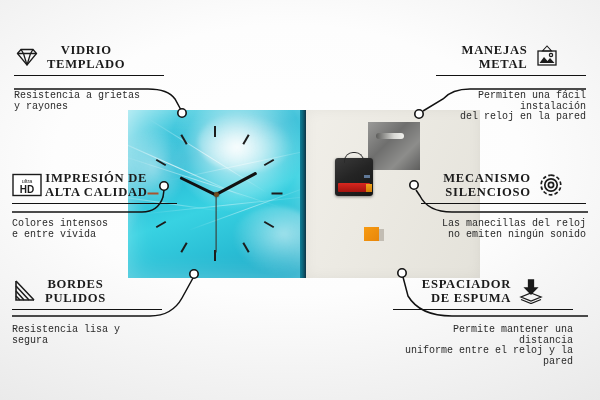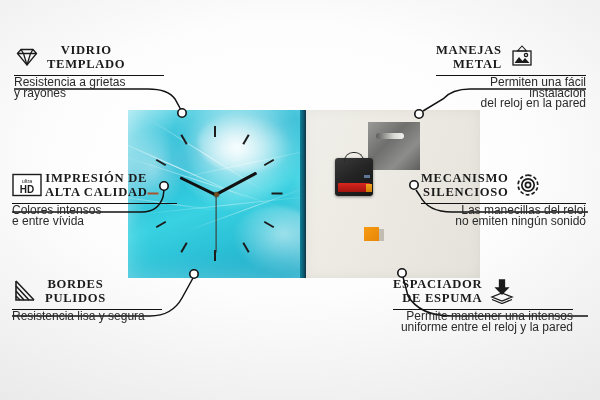--- a/index.html
+++ b/index.html
@@ -9,34 +9,34 @@
     background:#ffffff;
   }
   #stage{
     position:relative;width:600px;height:400px;
     background:
       radial-gradient(ellipse 520px 300px at 48% 40%, #ffffff 0%, #fdfdfd 45%, #f3f3f3 72%, #e9e9e9 100%);
   }
   
   .feat{position:absolute;}
   .feat .hdr{display:flex;align-items:center;gap:7px;}
-  .feat.right .hdr{justify-content:flex-start;}
+  .feat.right .hdr{justify-content:center;}
   .ttl{
     font-family:"Liberation Serif", serif;
     font-weight:700;font-size:12.6px;line-height:14.4px;
     letter-spacing:.7px;color:#1b1b1b;text-transform:uppercase;
     white-space:pre-line;
   }
   .feat.left .ttl{text-align:center;}
   .feat.right .ttl{text-align:right;}
   .rule{height:1.4px;background:#121212;margin-top:3px;}
   .desc{
-    font-family:Liberation Sans, sans-serif;
-    font-size:12px;line-height:10.6px;color:#2a2a2a;
-    margin-top:1px;white-space:pre-line;
+    font-family:Liberation Mono, monospace;
+    font-size:10px;line-height:10.6px;color:#2a2a2a;
+    margin-top:15px;white-space:pre-line;
   }
   .feat.right .desc{text-align:right;}
   .ico{width:26px;height:26px;flex:0 0 26px;display:block;}
   
   #photo{
     position:absolute;left:128px;top:110px;width:352px;height:168px;
   }
   .panel{position:absolute;top:0;height:168px;}
   #front{
     left:0;width:176px;
@@ -258,17 +258,17 @@
 DE ESPUMA</span>
       <span class="ico">
         <svg viewBox="0 0 26 26" width="26" height="26" stroke="#1b1b1b" stroke-width="1.3" fill="none">
           <path d="M10.5,2 L15.5,2 L15.5,10 L19,10 L13,16 L7,10 L10.5,10 Z" fill="#1b1b1b"></path>
           <path d="M13,15 L23,19 L13,23 L3,19 Z"></path>
           <path d="M3,21.5 L13,25.5 L23,21.5"></path>
         </svg>
       </span>
     </div>
     <div class="rule"></div>
-    <div class="desc">Permite mantener una intensos
+    <div class="desc">Permite mantener una distancia
 uniforme entre el reloj y la pared</div>
   </div>
 
 </div>
 
 </body></html>

